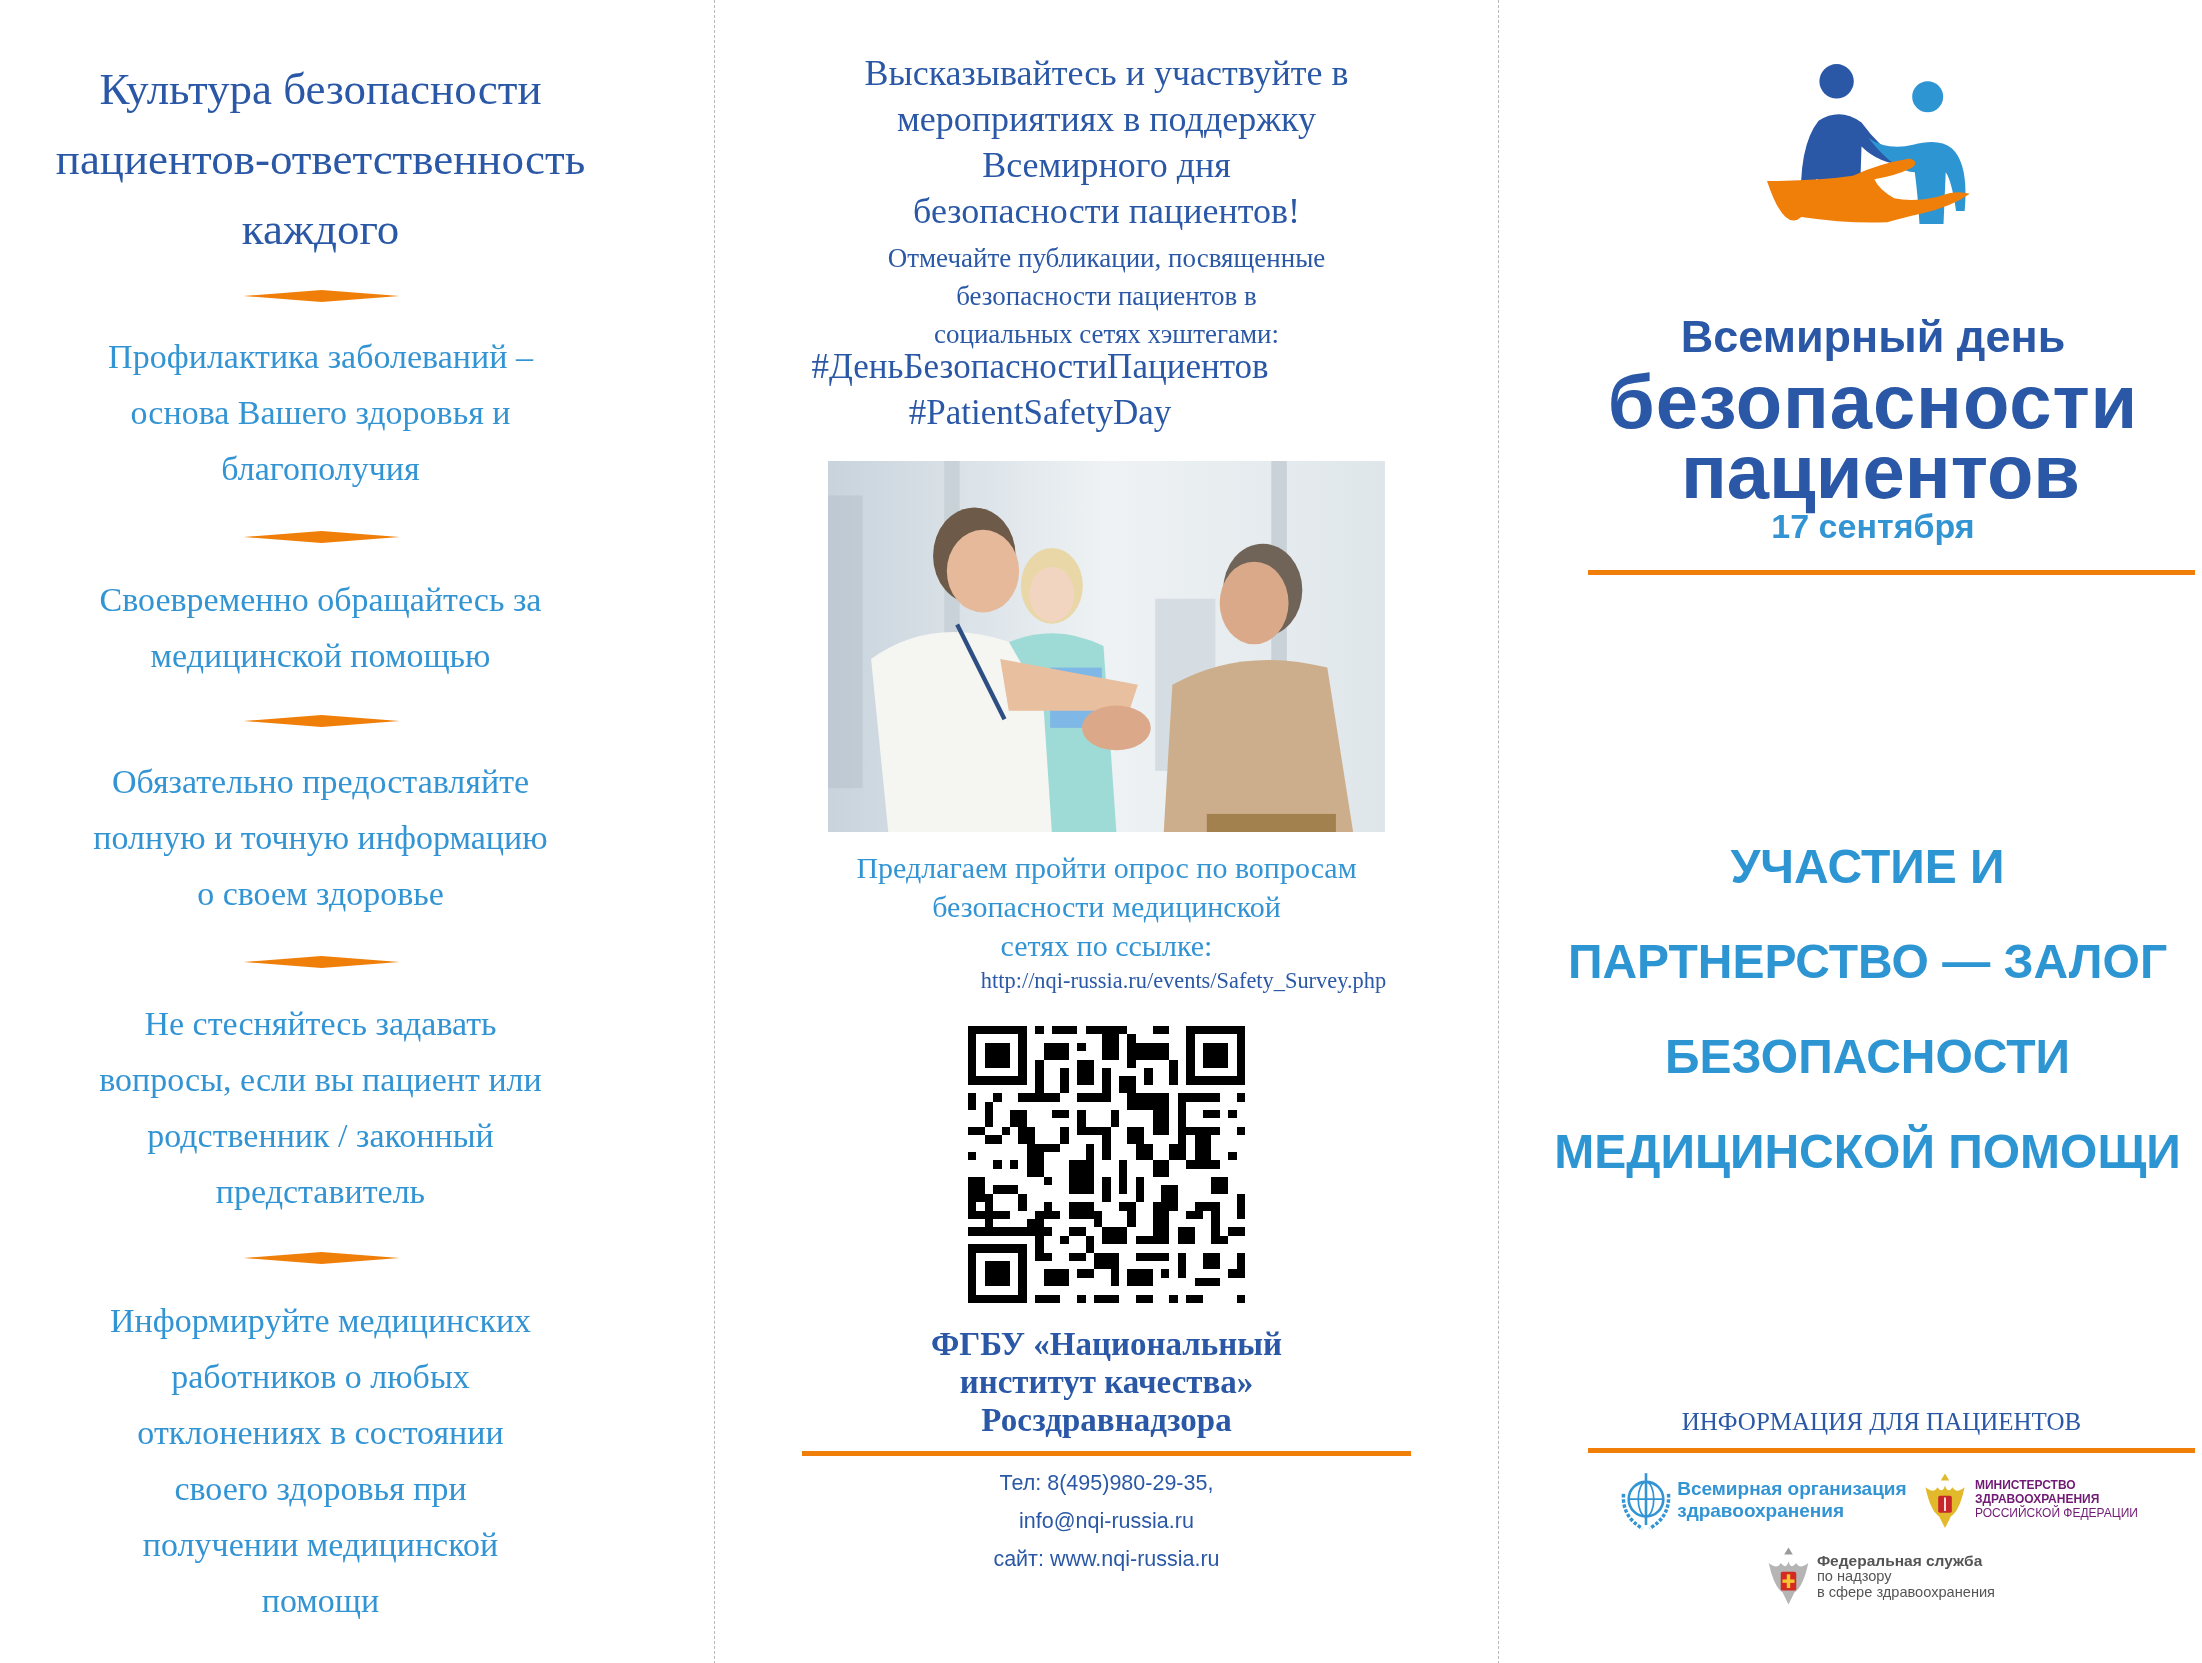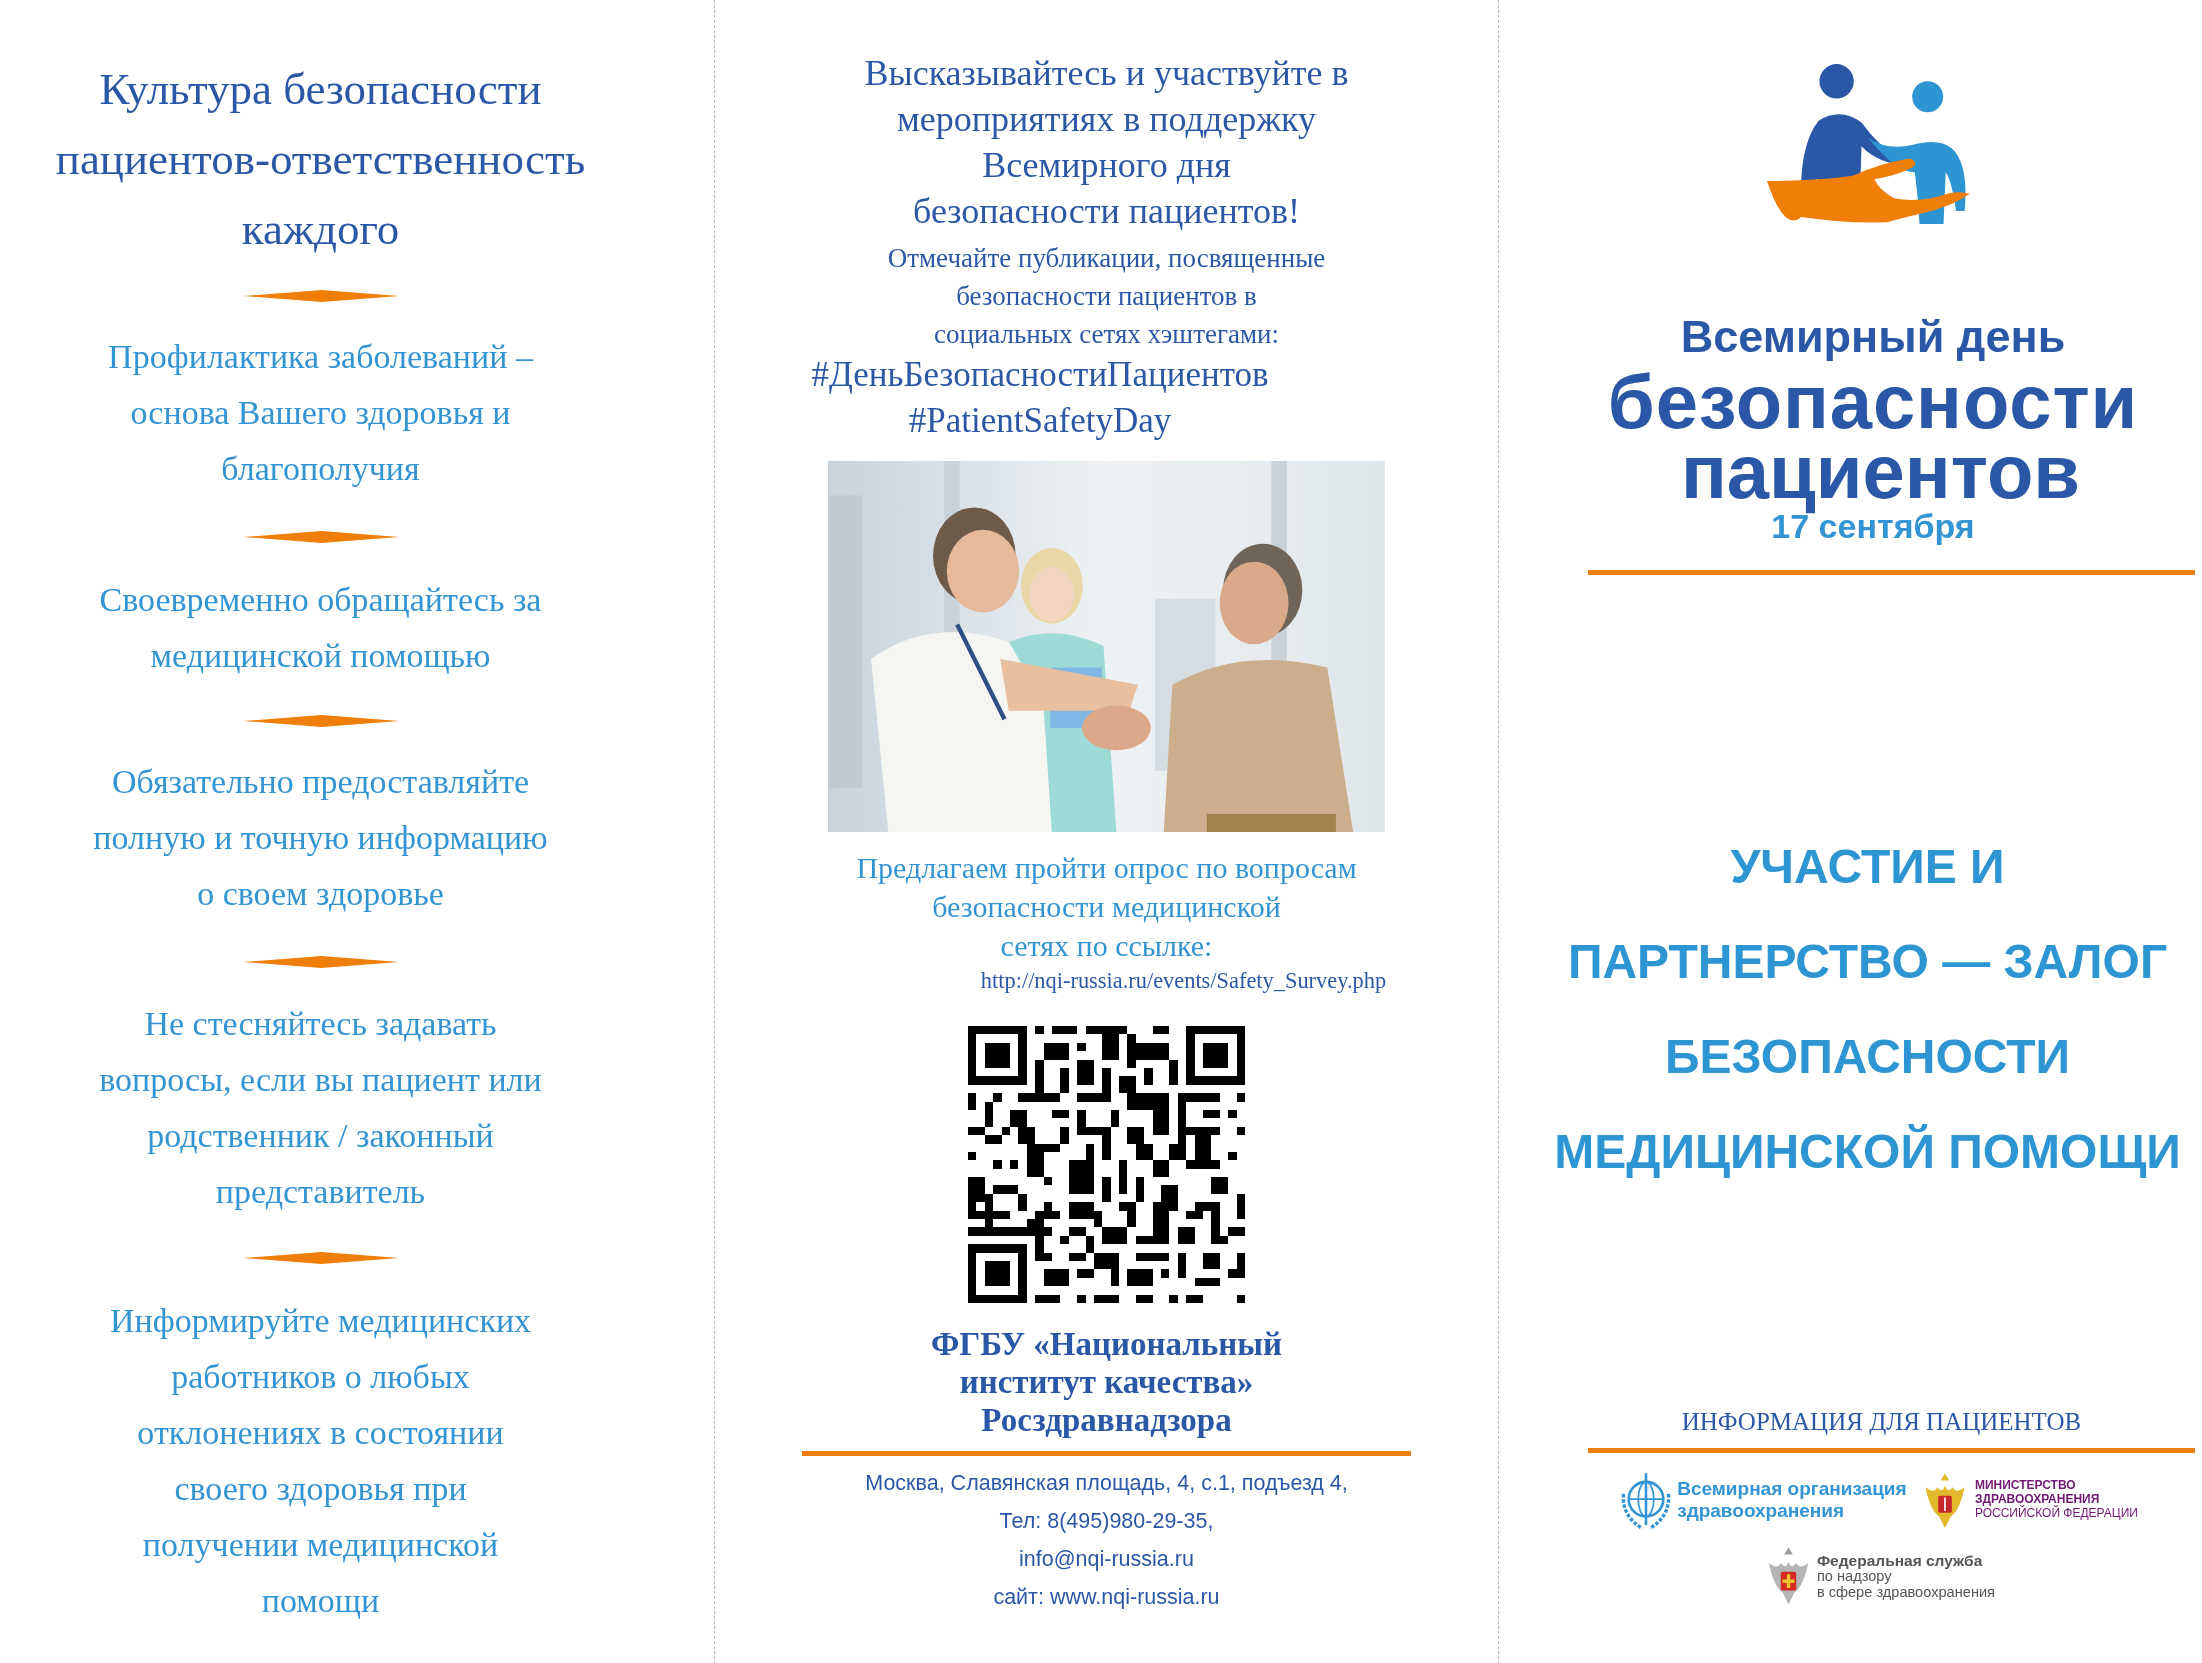--- a/index.html
+++ b/index.html
@@ -16,21 +16,21 @@
   #left { left:0; top:4px; width:714px; height:1664px; }
   .left-title { position:absolute; left:0; width:641px; top:50px; font-size:45px; line-height:70px; }
   .left-item { position:absolute; left:0; width:641px; font-size:34px; line-height:56px; }
   .diamond { position:absolute; left:243px; width:157px; height:12px; }
   .diamond svg { display:block; }
 
   
   #middle { left:716px; top:0; width:781px; height:1664px; }
   .mid-heading { position:absolute; left:0; width:781px; top:50px; font-size:36px; line-height:46px; }
   .mid-sub { position:absolute; left:0; width:781px; top:239px; font-size:27px; line-height:38px; }
-  .hashtags { position:absolute; left:0; width:648px; top:352px; font-size:35px; line-height:46px; }
+  .hashtags { position:absolute; left:0; width:648px; top:344px; font-size:35px; line-height:46px; }
   .photo { position:absolute; left:112px; top:461px; width:557px; height:371px; overflow:hidden; }
   .survey { position:absolute; left:0; width:781px; top:848px; font-size:30px; line-height:39px; }
   .survey-link { position:absolute; left:0; width:935px; top:965px; font-size:22.4px; line-height:31px; }
   .qr { position:absolute; left:252px; top:1026px; width:277px; height:277px; }
   .org { position:absolute; left:0; width:781px; top:1325px; font-size:33px; line-height:38px; font-weight:bold; }
   .orange-rule { position:absolute; height:5.2px; background:#f07f0a; }
   .contact { position:absolute; left:0; width:781px; top:1464px; font-size:21.5px; line-height:38px; color:#2a58a6; }
 
   
   #right { left:1500px; top:0; width:703px; height:1664px; }
@@ -314,21 +314,20 @@
 
   <div class="org center serif dark-blue">
     <div>ФГБУ «Национальный</div>
     <div>институт качества»</div>
     <div>Росздравнадзора</div>
   </div>
 
   <div class="orange-rule" style="left:86px; top:1451px; width:609px;"></div>
 
   <div class="contact center sans">
-    <div>Москва, Славянская площадь, 4, с.1, подъезд 4,</div>
     <div>Тел: 8(495)980-29-35,</div>
     <div>info@nqi-russia.ru</div>
     <div>сайт: www.nqi-russia.ru</div>
   </div>
 </section>
 
 <section id="right" class="abs">
   <div class="logo-figure">
     <svg width="232" height="172" viewBox="0 0 270 200">
 

